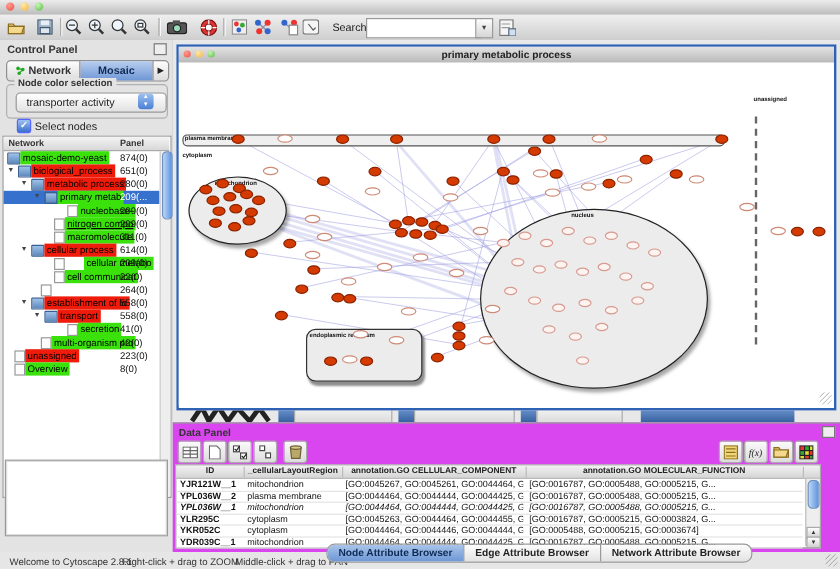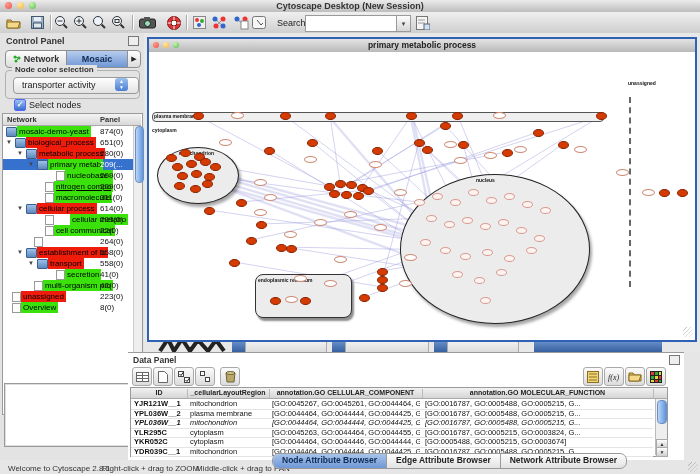--- a/index.html
+++ b/index.html
@@ -87,21 +87,21 @@
   .nnode{position:absolute;width:9px;height:5px;border-radius:50%;background:#fdf4f2;
      border:1px solid #d89a8f;z-index:6;}
   #nf-grip{left:534px;top:288px;width:10px;height:10px;
      background:repeating-linear-gradient(135deg,#fff,#fff 2px,#bbb 3px);}
   
   .bgfrag{position:absolute;top:307px;height:12px;z-index:0;}
   .bg-blue{background:linear-gradient(#6e96cf,#35609f);}
   .bg-grey{background:linear-gradient(#f2f2f2,#d9d9d9);border:1px solid #aaa;}
   #bg-sil{left:14px;top:305px;width:70px;height:14px;z-index:0;}
   
-  #data-panel{left:128px;top:352px;width:556px;height:108px;background:#ffffff;border-top:1px solid #9a9a9a;}
+  #data-panel{left:144px;top:352px;width:556px;height:108px;background:#d946ef;border-top:1px solid #9a9a9a;}
   #dp-title{left:5px;top:2px;font-weight:bold;font-size:8.5px;color:#333;}
   #dp-float{left:541px;top:2px;}
   .dp-btn{top:14px;width:18px;height:17px;border:1px solid #aaa;border-radius:3px;
      background:linear-gradient(#fbfbfb,#dcdcdc);display:flex;align-items:center;justify-content:center;}
   #dtable{left:2px;top:34px;width:536px;height:68px;background:#fff;border:1px solid #9a9a9a;}
   #dt-header{left:0;top:0;width:536px;height:10px;background:linear-gradient(#f2f2f2,#d5d5d5);
      border-bottom:1px solid #aaa;}
   .dt-h{position:absolute;top:1px;font-size:7px;font-weight:bold;color:#222;text-align:center;border-right:1px solid #bbb;height:9px;}
   .dt-row{position:absolute;width:522px;height:9.5px;border-bottom:1px solid #e4e4e4;}
   .dt-cell{position:absolute;top:0;font-size:7.5px;line-height:9.5px;color:#111;white-space:nowrap;overflow:hidden;}
@@ -124,21 +124,20 @@
      background:repeating-linear-gradient(135deg,#e6e6e6,#e6e6e6 2px,#aaa 3px);}
   svg{display:block;}
 </style>
 </head>
 <body>
 
 <div id="titlebar" class="abs">
   <div class="abs tl r"></div>
   <div class="abs tl y"></div>
   <div class="abs tl g"></div>
-  <div id="win-title" class="abs">Cytoscape Desktop (New Session)</div>
 </div>
 
 <div id="toolbar" class="abs">
   <div class="abs tbtn" style="left:4px">
     <svg width="15" height="12">
         <path d="M1 3 h4 l1.5 2 H14 v6 H1 z" fill="#e8c26a" stroke="#8a6d20"></path>
         <path d="M1 5 h13 l-2 6 H1 z" fill="#f4d98c" stroke="#8a6d20"></path>
       </svg>
     </div>
   <div class="abs tbtn" style="left:28px">

